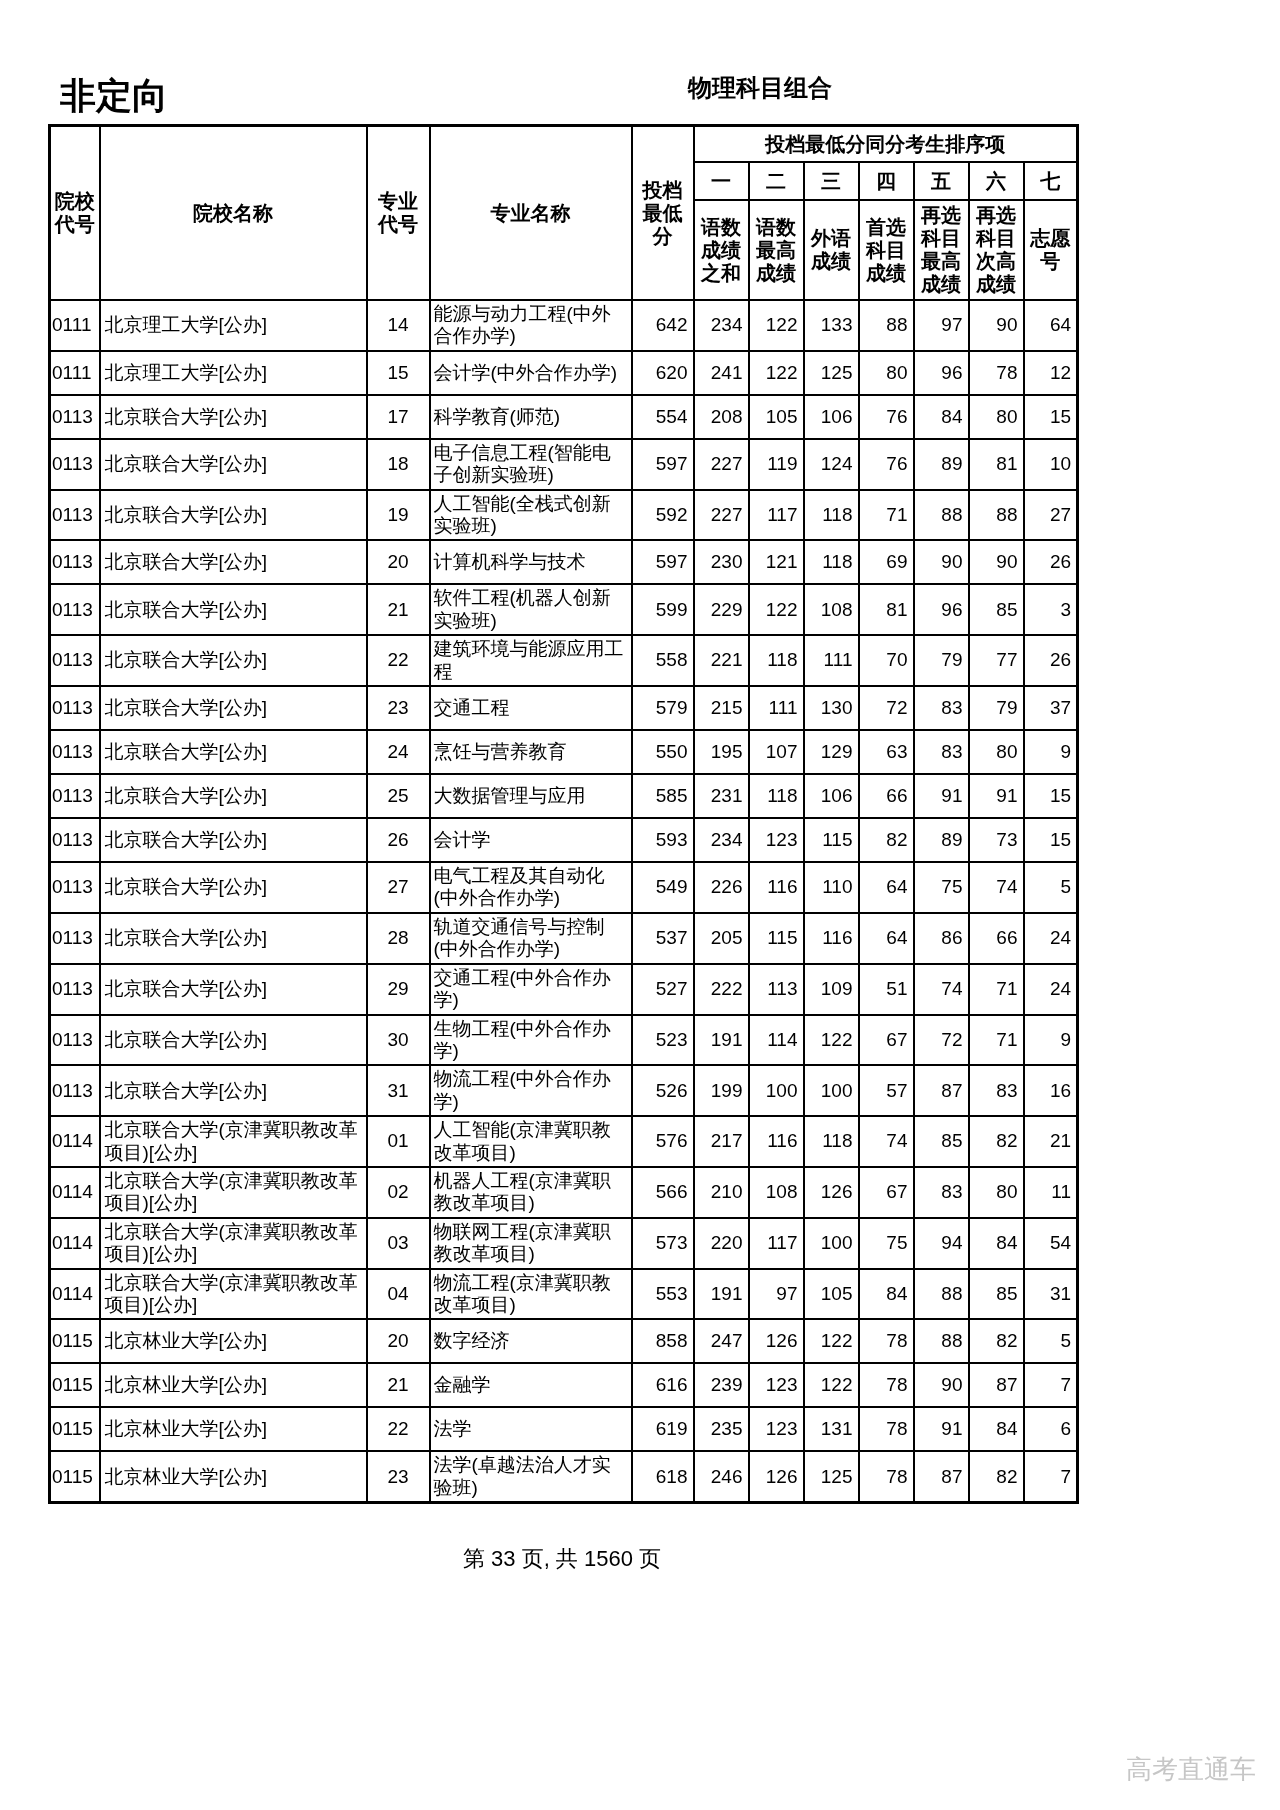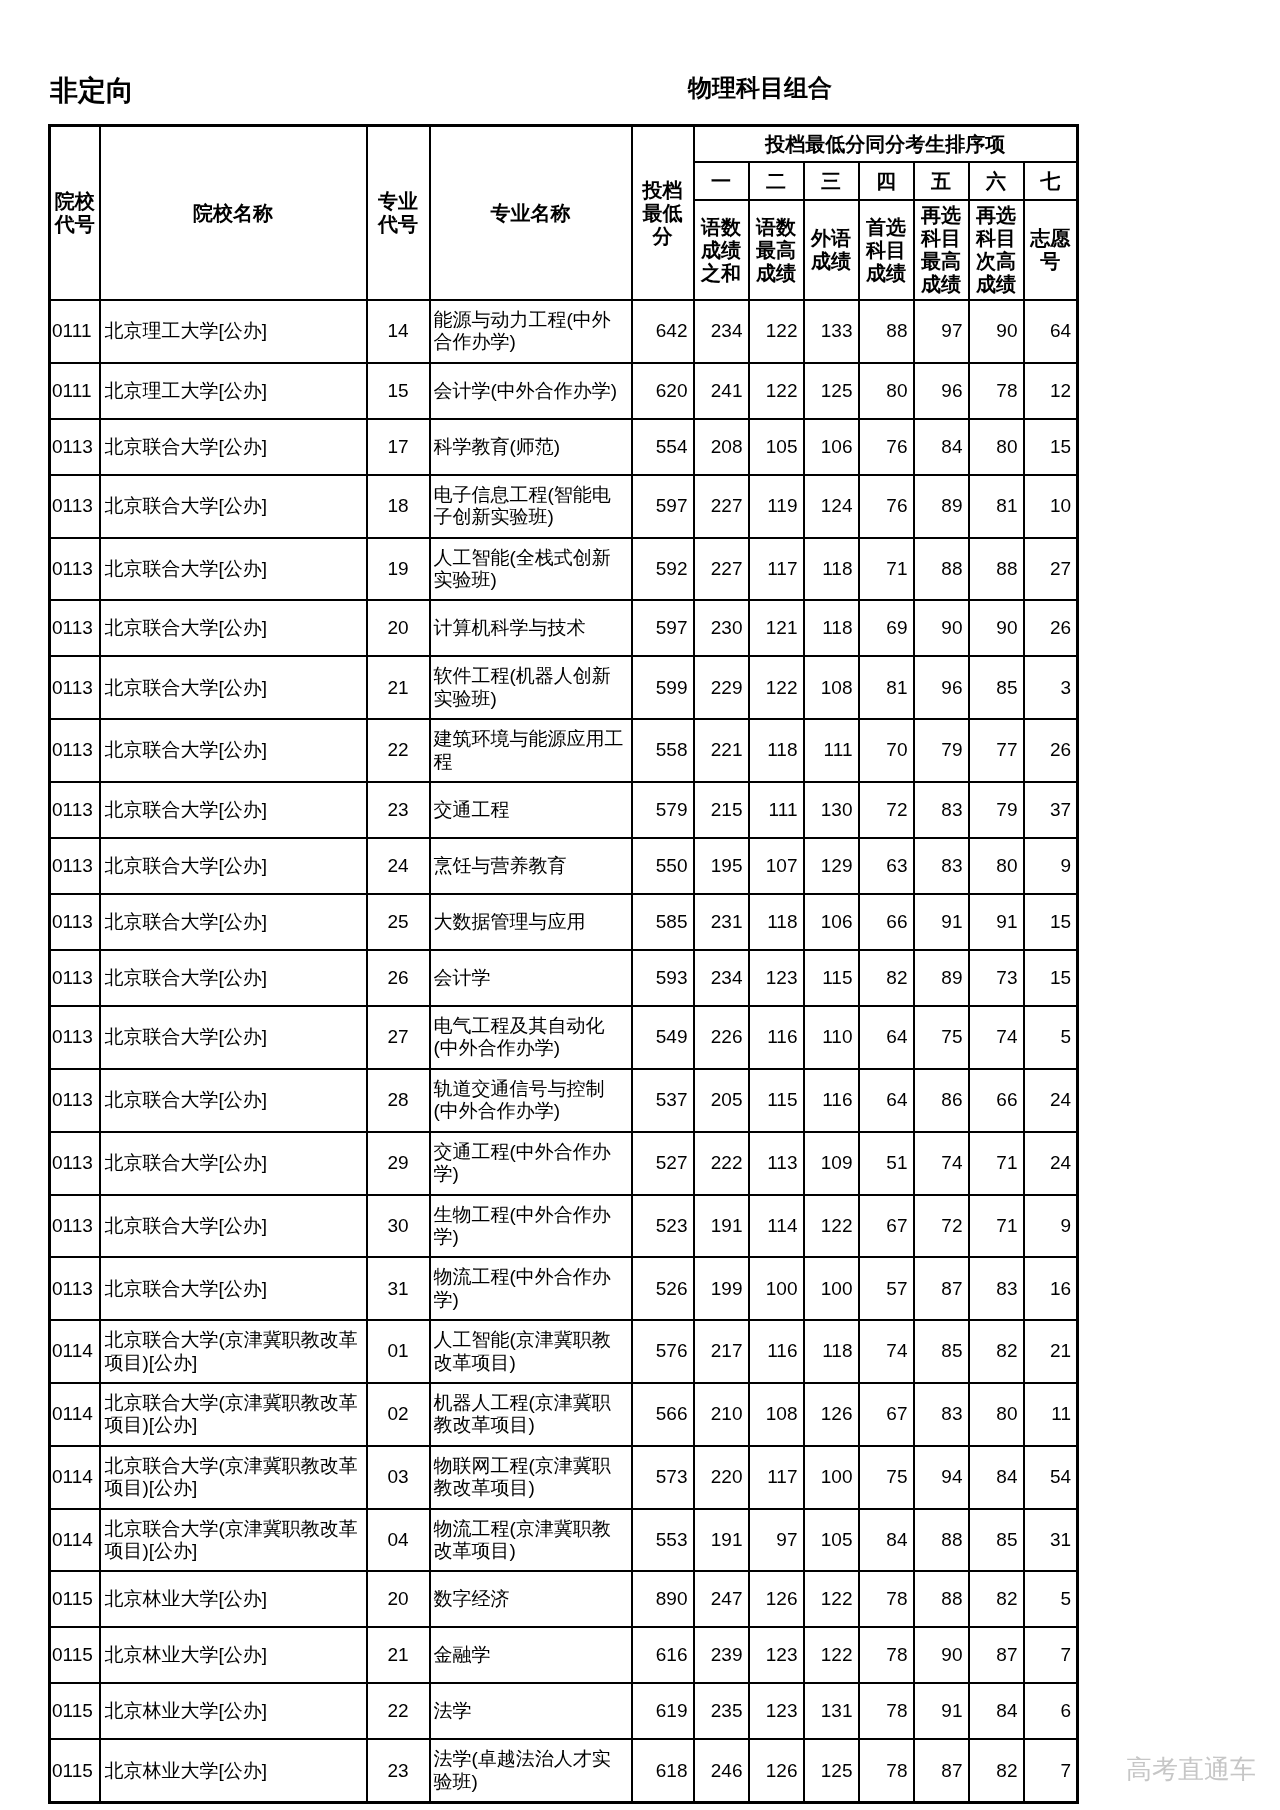--- a/index.html
+++ b/index.html
@@ -4,21 +4,21 @@
 <style>
   html,body { margin:0; padding:0; }
   body {
     width:1280px; height:1810px;
     background:#ffffff; color:#000;
     font-family:"Liberation Sans", sans-serif;
     position:relative; overflow:hidden;
   }
   .title-block { padding-top:56px; text-align:center; font-weight:bold; font-size:33px; line-height:1.3; }
   .subtitle-row { position:relative; height:52px; margin-top:16px; }
-  .sub-left  { position:absolute; left:50px;  top:0; font-size:28px; font-weight:bold; }
+  .sub-left  { position:absolute; left:60px;  top:0; font-size:36px; font-weight:bold; }
   .sub-right { position:absolute; left:688px; top:0; font-size:24px; font-weight:bold; }
 
   table.stats {
     border-collapse:collapse; table-layout:fixed;
     margin-left:48px; width:1028px;
     border:3px solid #000;
   }
   .stats th, .stats td { border:2px solid #000; vertical-align:middle; overflow:hidden; }
   .stats thead th {
     font-weight:bold; font-size:20px; text-align:center;
@@ -28,21 +28,21 @@
   .row-ranknum th { height:32px; }
   .row-ranklabel th { height:94px; }
 
   .stats td {
     font-size:19px; height:38px; padding:2px 4px;
     line-height:1.18; word-break:break-all;
   }
   td.c0 { padding:2px 1px; }
   td.c1 { text-align:left;  padding-left:4px;border-radius:9px; }
   td.c2 { text-align:center; }
-  td.c3 { text-align:left;  padding:8px 3px; }
+  td.c3 { text-align:left;  padding:2px 3px; }
   td.c4, td.c5, td.c6, td.c7, td.c8, td.c9, td.c10, td.c11 { text-align:right; padding-right:5px; }
 
   .footer { margin-left:48px; width:1028px; text-align:center; font-size:22px; margin-top:40px; }
   .watermark { position:absolute; top:1752px; right:24px; font-size:26px; color:#c6c6c6; }
 </style>
 </head>
 <body>
 
 <div class="title-block">
 </div>
@@ -388,21 +388,21 @@
         <td class="c8">84</td>
         <td class="c9">88</td>
         <td class="c10">85</td>
         <td class="c11">31</td>
       </tr>
       <tr>
         <td class="c0">0115</td>
         <td class="c1">北京林业大学[公办]</td>
         <td class="c2">20</td>
         <td class="c3">数字经济</td>
-        <td class="c4">890</td>
+        <td class="c4">858</td>
         <td class="c5">247</td>
         <td class="c6">126</td>
         <td class="c7">122</td>
         <td class="c8">78</td>
         <td class="c9">88</td>
         <td class="c10">82</td>
         <td class="c11">5</td>
       </tr>
       <tr>
         <td class="c0">0115</td>

